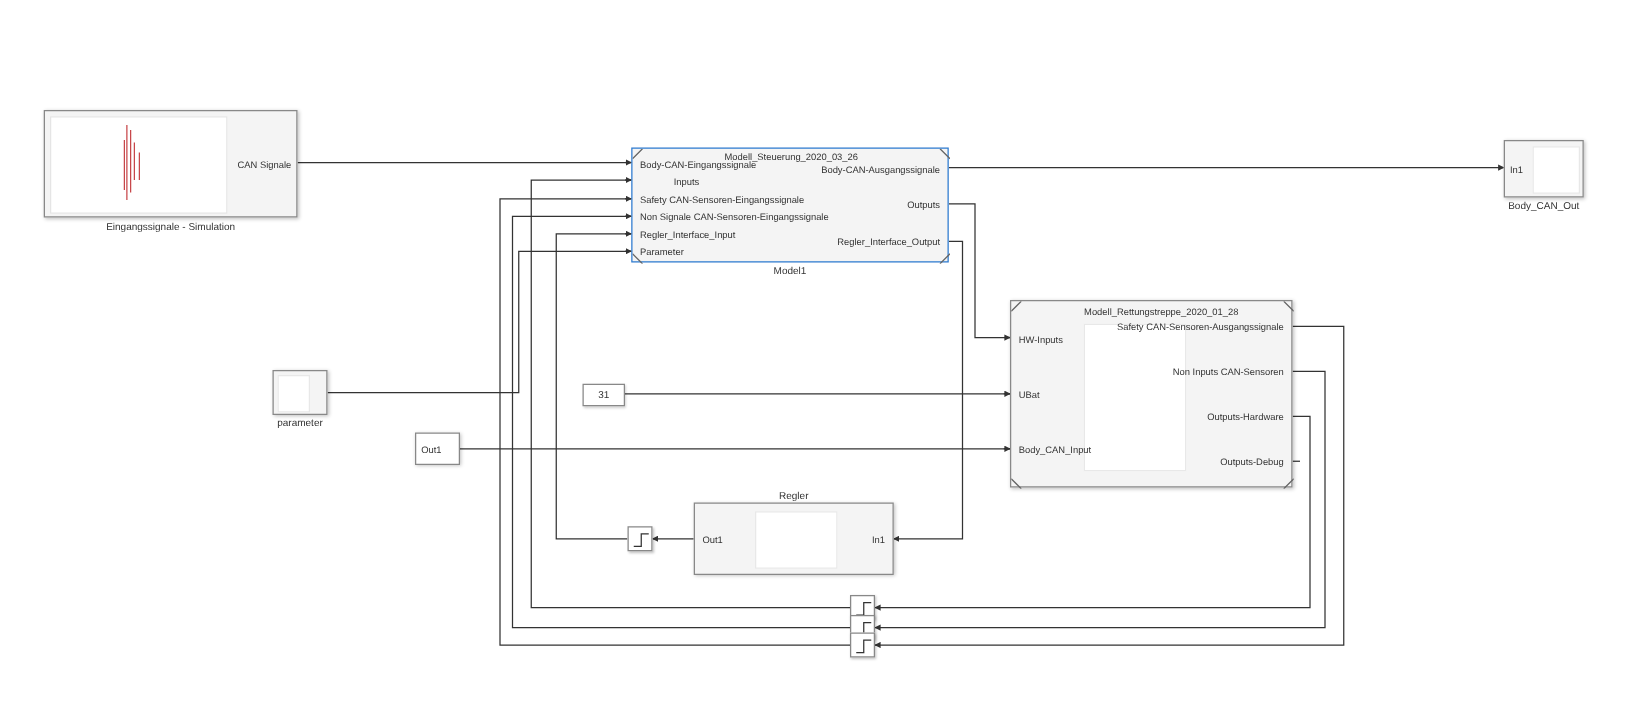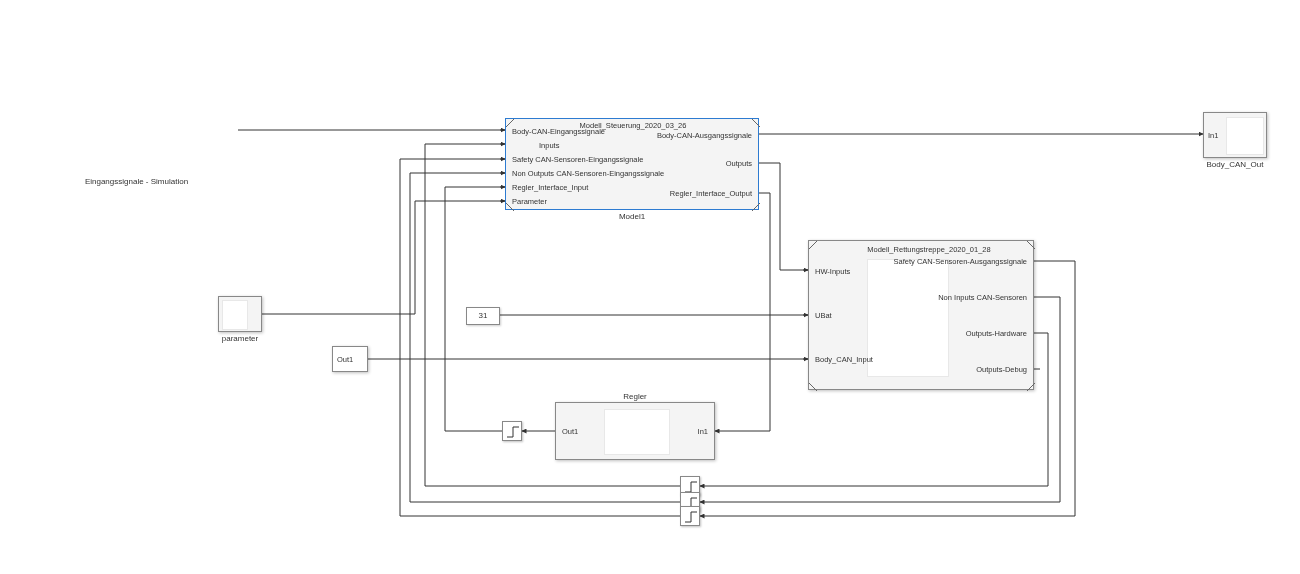--- a/index.html
+++ b/index.html
@@ -131,20 +131,30 @@
       <path d="M 680 502 H 410 V 173 H 505" marker-end="url(#arrow)"></path>
 
       <path d="M 1034 333 H 1048 V 486 H 700" marker-end="url(#arrow)"></path>
       <path d="M 680 486 H 425 V 144 H 505" marker-end="url(#arrow)"></path>
 
       <path d="M 1034 369 H 1040"></path>
 
     </g>
   </svg>
 
+  <div class="block shadow" style="left:35px; top:88px; width:203px; height:86px;">
+    <div class="thumb" style="left:4px; top:4px; width:140px; height:76px;">
+      <div class="noise" style="left:60px; top:6px; height:60px;"></div>
+      <div class="noise" style="left:63px; top:10px; height:50px;"></div>
+      <div class="noise" style="left:66px; top:20px; height:30px;"></div>
+      <div class="noise" style="left:58px; top:18px; height:40px;"></div>
+      <div class="noise" style="left:70px; top:28px; height:22px;"></div>
+    </div>
+    <span class="port-label right" style="right:4px; top:38px;">CAN Signale</span>
+  </div>
   <div class="block-label" style="left:35px; top:177px; width:203px;">Eingangssignale - Simulation</div>
 
   <div class="block shadow" style="left:218px; top:296px; width:44px; height:36px;">
     <div class="subsystem-inner" style="left:3px; top:3px; width:24px; height:28px;"></div>
   </div>
   <div class="block-label" style="left:200px; top:334px; width:80px;">parameter</div>
 
   <div class="block shadow" style="left:332px; top:346px; width:36px; height:26px; background:#ffffff;">
     <span class="port-label" style="left:4px; top:8px;">Out1</span>
   </div>
@@ -155,21 +165,21 @@
 
   <div class="block selected" style="left:505px; top:118px; width:254px; height:92px;">
     <svg style="position:absolute; left:0; top:0; width:254px; height:92px;">
       <path class="ref-corner" d="M 0 8 L 8 0 M 246 0 L 254 8 M 0 84 L 8 92 M 246 92 L 254 84"></path>
     </svg>
     <span class="port-label" style="left:60px; top:2px; width:134px; text-align:center;">Modell_Steuerung_2020_03_26</span>
 
     <span class="port-label left" style="left:6px; top:8px;">Body-CAN-Eingangssignale</span>
     <span class="port-label left" style="left:6px; top:22px;padding-left:27px;">Inputs</span>
     <span class="port-label left" style="left:6px; top:36px;text-align:right;">Safety CAN-Sensoren-Eingangssignale</span>
-    <span class="port-label left" style="left:6px; top:50px;">Non Outputs CAN-Sensoren-Eingangssignale</span>
+    <span class="port-label left" style="left:6px; top:50px;">Non Signale CAN-Sensoren-Eingangssignale</span>
     <span class="port-label left" style="left:6px; top:64px;">Regler_Interface_Input</span>
     <span class="port-label left" style="left:6px; top:78px;">Parameter</span>
 
     <span class="port-label right" style="right:6px; top:12px;">Body-CAN-Ausgangssignale</span>
     <span class="port-label right" style="right:6px; top:40px;">Outputs</span>
     <span class="port-label right" style="right:6px; top:70px;padding-left:47px;">Regler_Interface_Output</span>
   </div>
   <div class="block-label" style="left:505px; top:212px; width:254px;">Model1</div>
 
   <div class="block shadow" style="left:808px; top:240px; width:226px; height:150px;">

